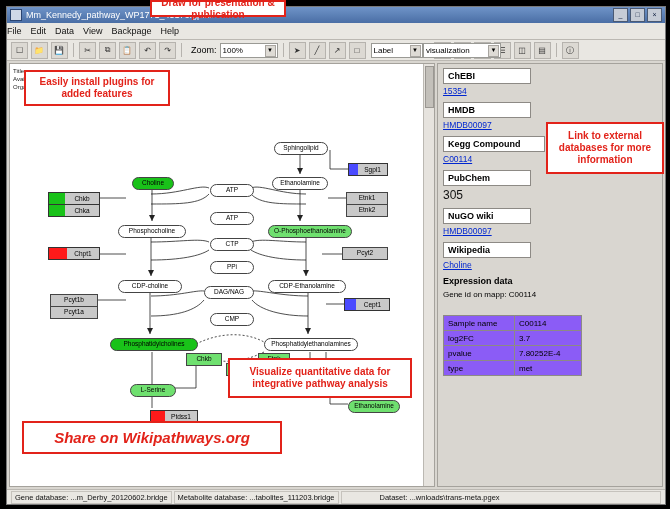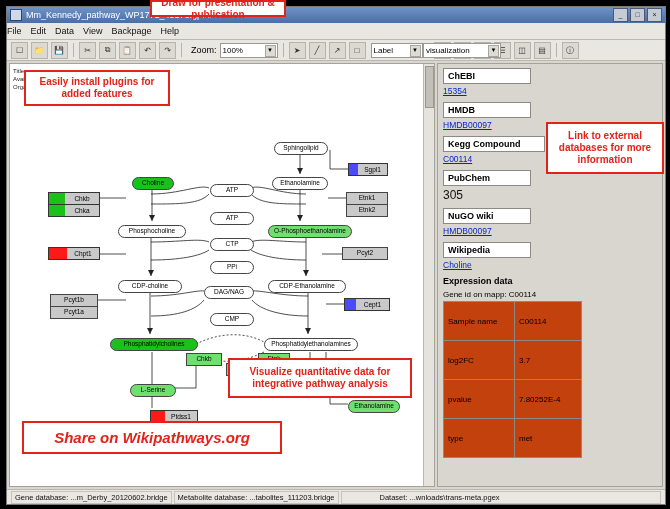--- a/index.html
+++ b/index.html
@@ -45,23 +45,23 @@
   
   .sidetabs{display:flex;height:14px;font-size:8px;align-items:flex-end;}
   .sidetab{padding:1px 4px;border:1px solid #a5a29c;border-bottom:none;background:#cfccc6;margin-right:1px;}
   .sidetab.active{background:#eceae6;font-weight:bold;}
   .sidebody{flex:1;border:1px solid #a5a29c;background:#d9d6d0;padding:4px 5px;overflow:hidden;}
   .dbbox{border:1px solid #8d8a85;background:#fff;font-size:9px;font-weight:bold;
     padding:2px 4px;margin-bottom:2px;width:78px;}
   .dblink{color:#0026d0;text-decoration:underline;font-size:8.5px;margin-bottom:6px;}
   .dbplain{font-size:12px;margin-bottom:6px;color:#111;}
   .exphead{font-size:9px;font-weight:bold;margin:4px 0 4px 0;}
-  .geneid{font-size:8px;margin-bottom:2px;}
+  .geneid{font-size:8px;margin-bottom:16px;}
   table.expr{border-collapse:collapse;font-size:8px;}
-  table.expr td{border:1px solid #8d8a85;background:#c2410c;padding:13px 4px;height:12px;}
+  table.expr td{border:1px solid #8d8a85;background:#8b5cf6;padding:1px 4px;height:12px;}
   table.expr td.k{width:62px;}
   table.expr td.v{width:58px;}
   
   .statusbar{height:14px;background:#e9e7e2;border-top:1px solid #bbb8b2;display:flex;
     align-items:center;font-size:7.5px;color:#111;padding:0 4px;}
   .statusbar .cell{border:1px solid #c6c3bd;padding:0 3px;height:11px;line-height:11px;}
   
   .node{position:absolute;font-size:6.5px;text-align:center;color:#000;
     display:flex;align-items:center;justify-content:center;line-height:1;}
   .metab{border:1px solid #444;border-radius:9px;background:#fff;height:11px;}

